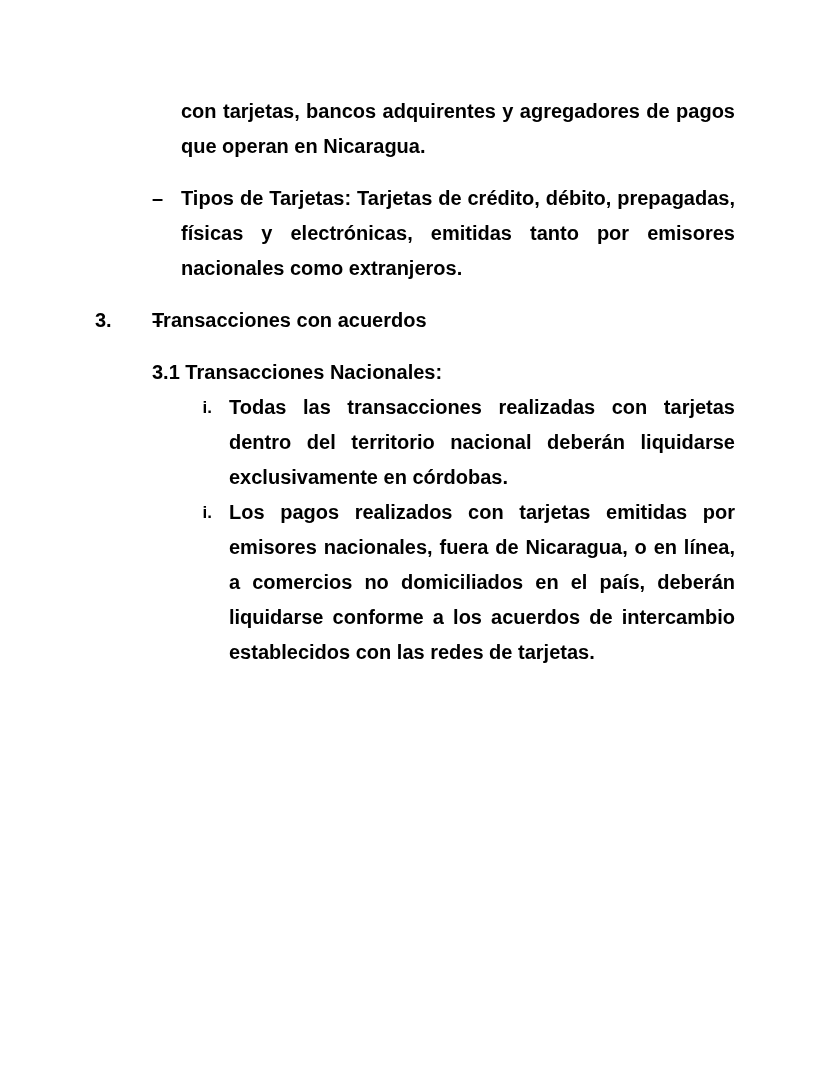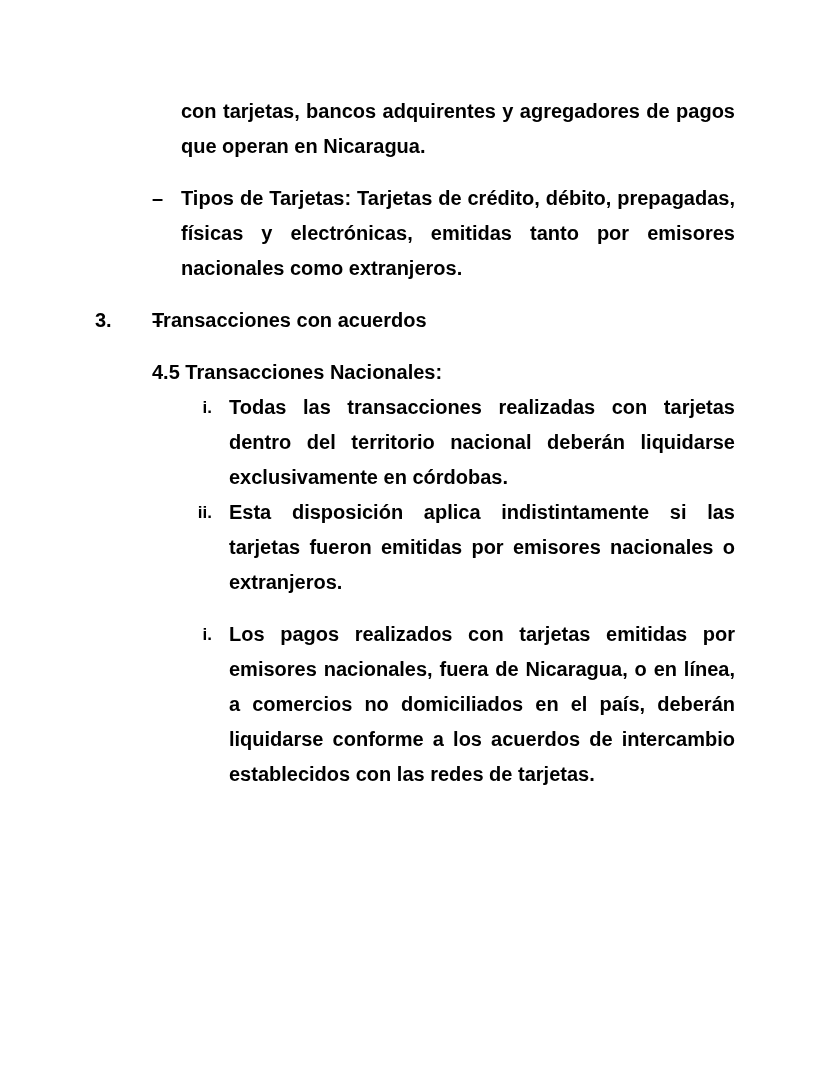--- a/index.html
+++ b/index.html
@@ -89,31 +89,27 @@
 
     <div class="block dash-item">
       <span class="dash-marker">–</span>
     </div>
 
     <div class="block num-heading">
       <span class="num">3.</span>
       <span>Transacciones con acuerdos</span>
     </div>
 
-    <div class="block tight subheading">4.5 Transacciones Nacionales:</div>
+    <div class="block tight subheading">3.1 Transacciones Nacionales:</div>
 
     <div class="block tight roman-item">
       <span class="roman-marker">i.</span>
       <span>Todas las transacciones realizadas con tarjetas dentro del territorio nacional deberán liquidarse exclusivamente en córdobas.</span>
     </div>
 
-    <div class="block roman-item">
-      <span class="roman-marker">ii.</span>
-      <span>Esta disposición aplica indistintamente si las tarjetas fueron emitidas por emisores nacionales o extranjeros.</span>
-    </div>
 
 
     <div class="block tight roman-item">
       <span class="roman-marker">i.</span>
       <span>Los pagos realizados con tarjetas emitidas por emisores nacionales, fuera de Nicaragua, o en línea, a comercios no domiciliados en el país, deberán liquidarse conforme a los acuerdos de intercambio establecidos con las redes de tarjetas.</span>
     </div>
 
   </div>
 </div>
 

